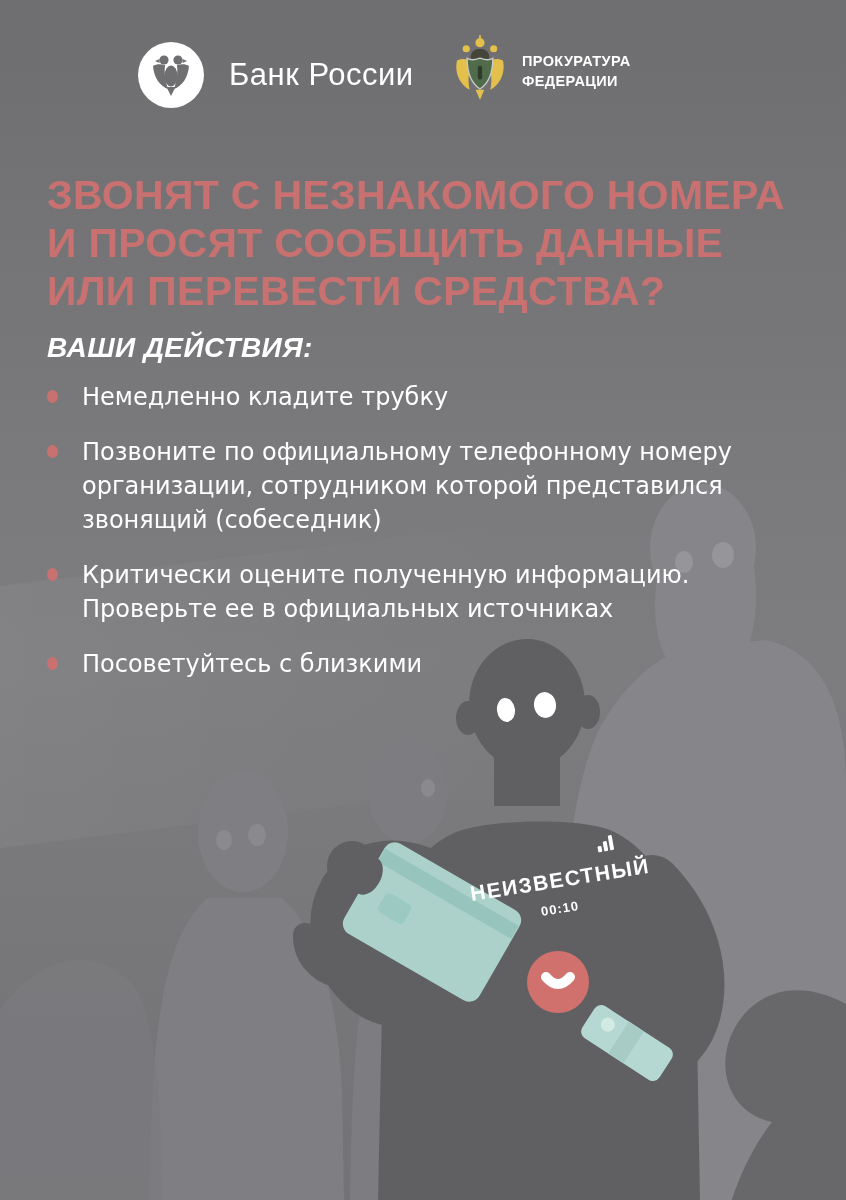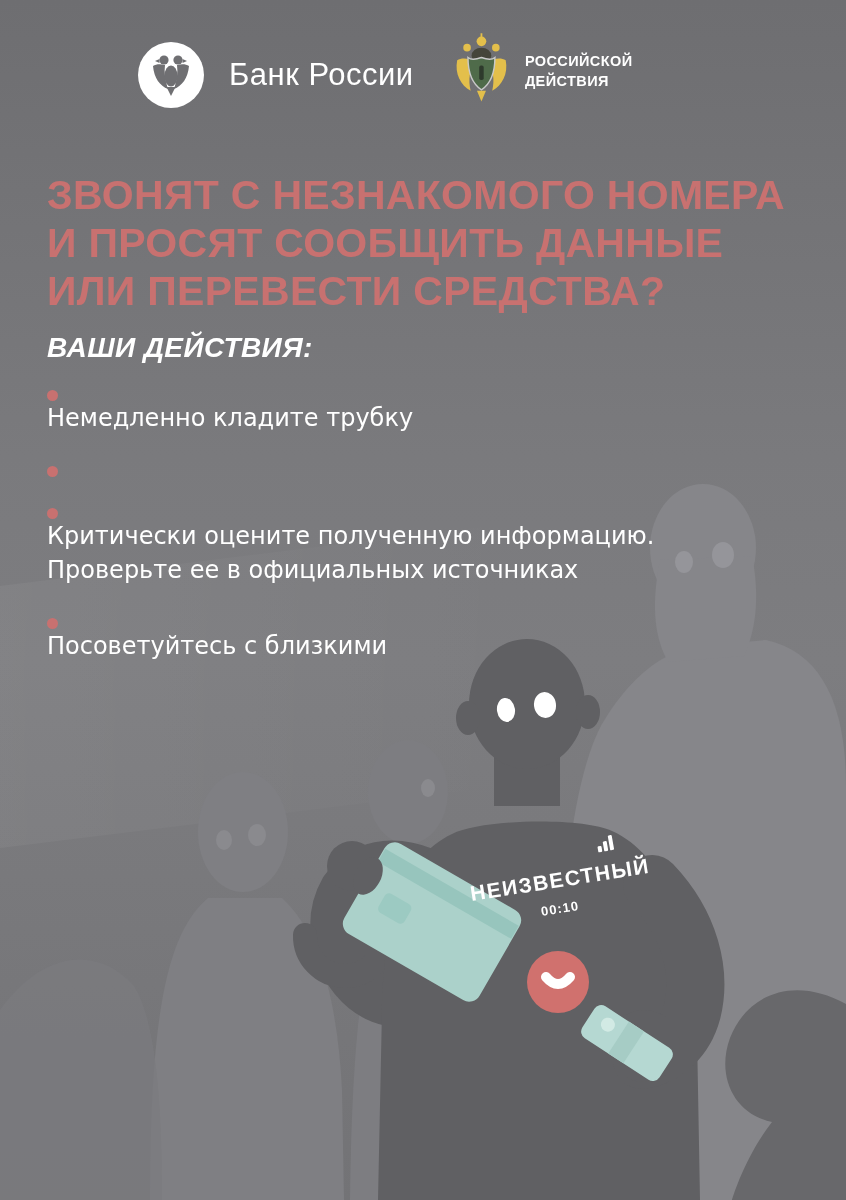--- a/index.html
+++ b/index.html
@@ -28,21 +28,21 @@
   
   .headline{position:absolute;left:47px;top:144px;width:770px;
     color:#c87170;font-size:41px;line-height:48px;font-weight:bold;
     letter-spacing:.3px;white-space:pre-line;}
 
   
   .actions-title{position:absolute;left:47px;top:332px;color:#ffffff;
     font-size:28px;font-weight:bold;letter-spacing:.4px;font-style:italic;}
   .actions-list{position:absolute;left:47px;top:380px;width:730px;
     list-style:none;margin:0;padding:0;}
-  .actions-list li{display:flex;margin-bottom:21px;flex-direction:column;}
+  .actions-list li{display:flex;margin-bottom:21px;}
   .bullet-dot{flex:0 0 11px;width:11px;height:13px;border-radius:50%;
     background:#c87170;margin:10px 24px 0 0;}
   .bullet-text{color:#ffffff;font-size:24px;line-height:34px;
     font-family:"DejaVu Sans",sans-serif;white-space:pre-line;}
 
   
   .phone-ui{position:absolute;left:0;top:0;z-index:3;}
   .signal-bars{position:absolute;left:597px;top:836px;display:flex;
     align-items:flex-end;transform:rotate(-10deg);}
   .signal-bars i{display:block;width:4px;background:#ffffff;margin-right:2px;border-radius:1px;}
@@ -159,38 +159,41 @@
         <circle cx="51" cy="16" r="4.2" fill="#e3bf4b"></circle>
         <circle cx="35" cy="9" r="5.4" fill="#e3bf4b"></circle>
         <rect x="34" y="0" width="2" height="6" fill="#e3bf4b"></rect>
         <ellipse cx="35" cy="25" rx="11" ry="9" fill="#45453a"></ellipse>
         <path d="M35,27 C42,29.5 47,29.5 50,27 C50,46 44,57 35,63 C26,57 20,46 20,27
                  C23,29.5 28,29.5 35,27 Z" fill="#4f6b4a" stroke="#c9c9c9" stroke-width="1.6"></path>
         <rect x="32.5" y="36" width="5" height="16" rx="2" fill="#2e3a2c"></rect>
         <path d="M30,64 L35,76 L40,64 Z" fill="#e3bf4b"></path>
       </svg>
       <div class="pros-name">
-        <div>РОССИЙСКОЙ ДЕЙСТВИЯ</div>
+        <div>ПРОКУРАТУРА ФЕДЕРАЦИИ</div>
       </div>
     </div>
   </div>
 
   <h1 class="headline">ЗВОНЯТ С НЕЗНАКОМОГО НОМЕРА
 И ПРОСЯТ СООБЩИТЬ ДАННЫЕ
 ИЛИ ПЕРЕВЕСТИ СРЕДСТВА?</h1>
 
   <div class="actions-title">ВАШИ ДЕЙСТВИЯ:</div>
 
   <ul class="actions-list">
     <li>
       <span class="bullet-dot"></span>
       <span class="bullet-text">Немедленно кладите трубку</span>
     </li>
     <li>
       <span class="bullet-dot"></span>
+      <span class="bullet-text">Позвоните по официальному телефонному номеру
+организации, сотрудником которой представился
+звонящий (собеседник)</span>
     </li>
     <li>
       <span class="bullet-dot"></span>
       <span class="bullet-text">Критически оцените полученную информацию.
 Проверьте ее в официальных источниках</span>
     </li>
     <li>
       <span class="bullet-dot"></span>
       <span class="bullet-text">Посоветуйтесь с близкими</span>
     </li>

